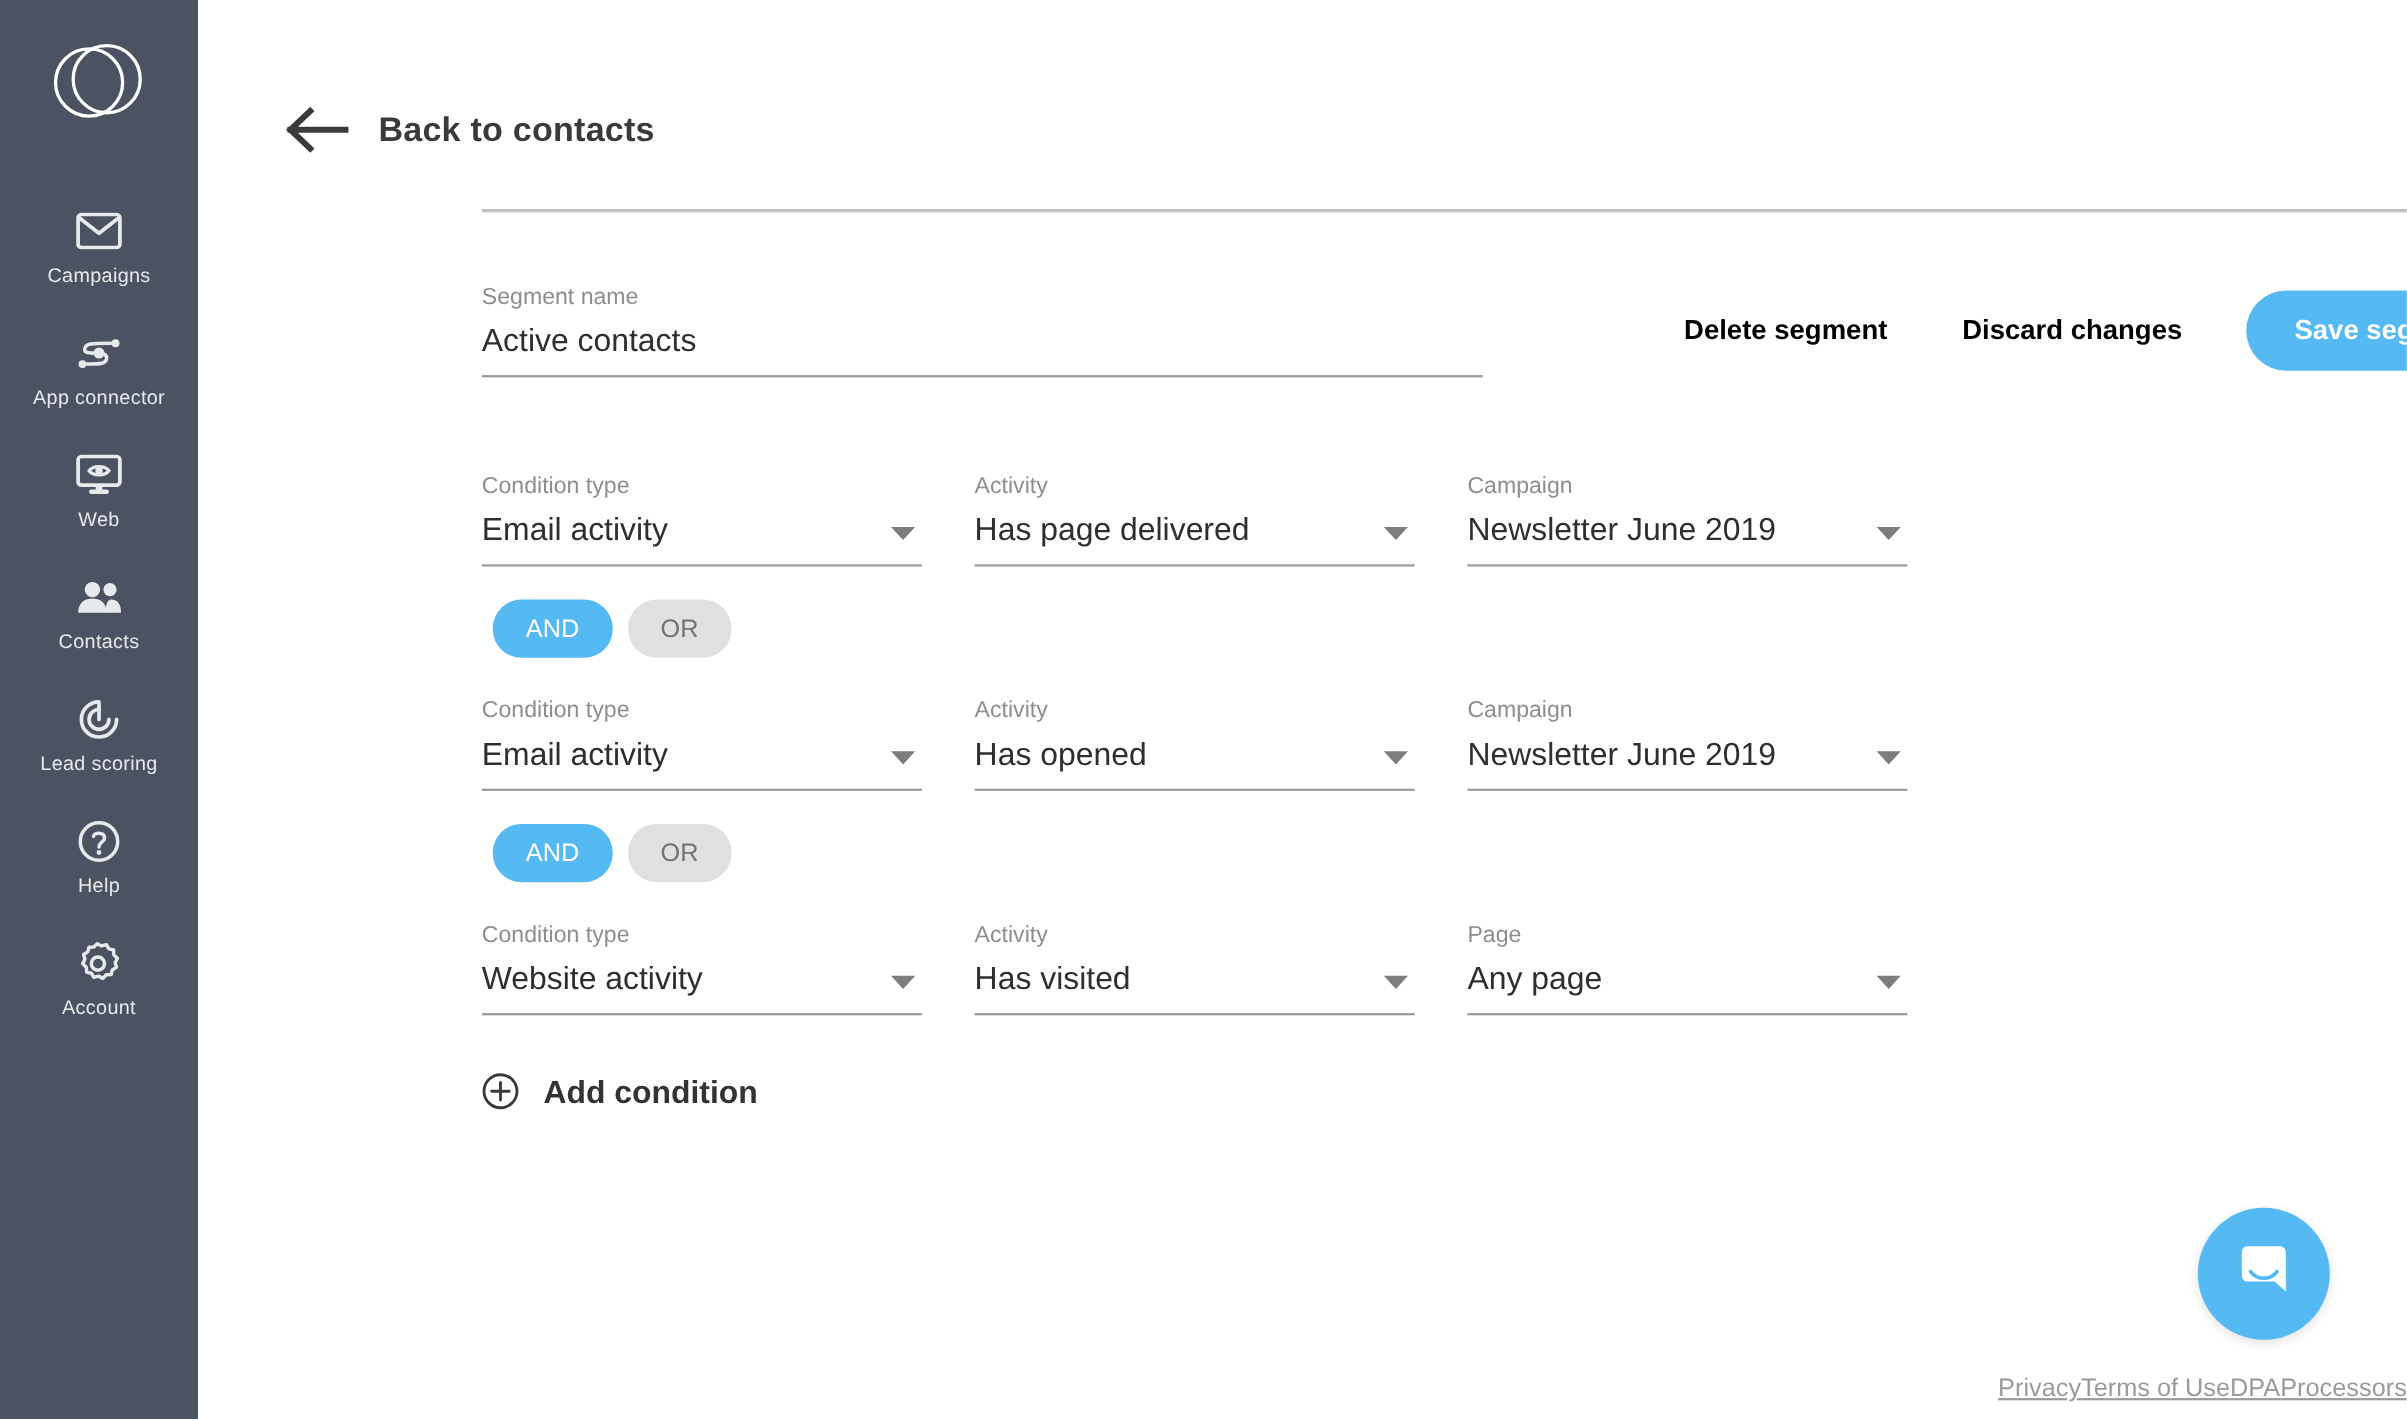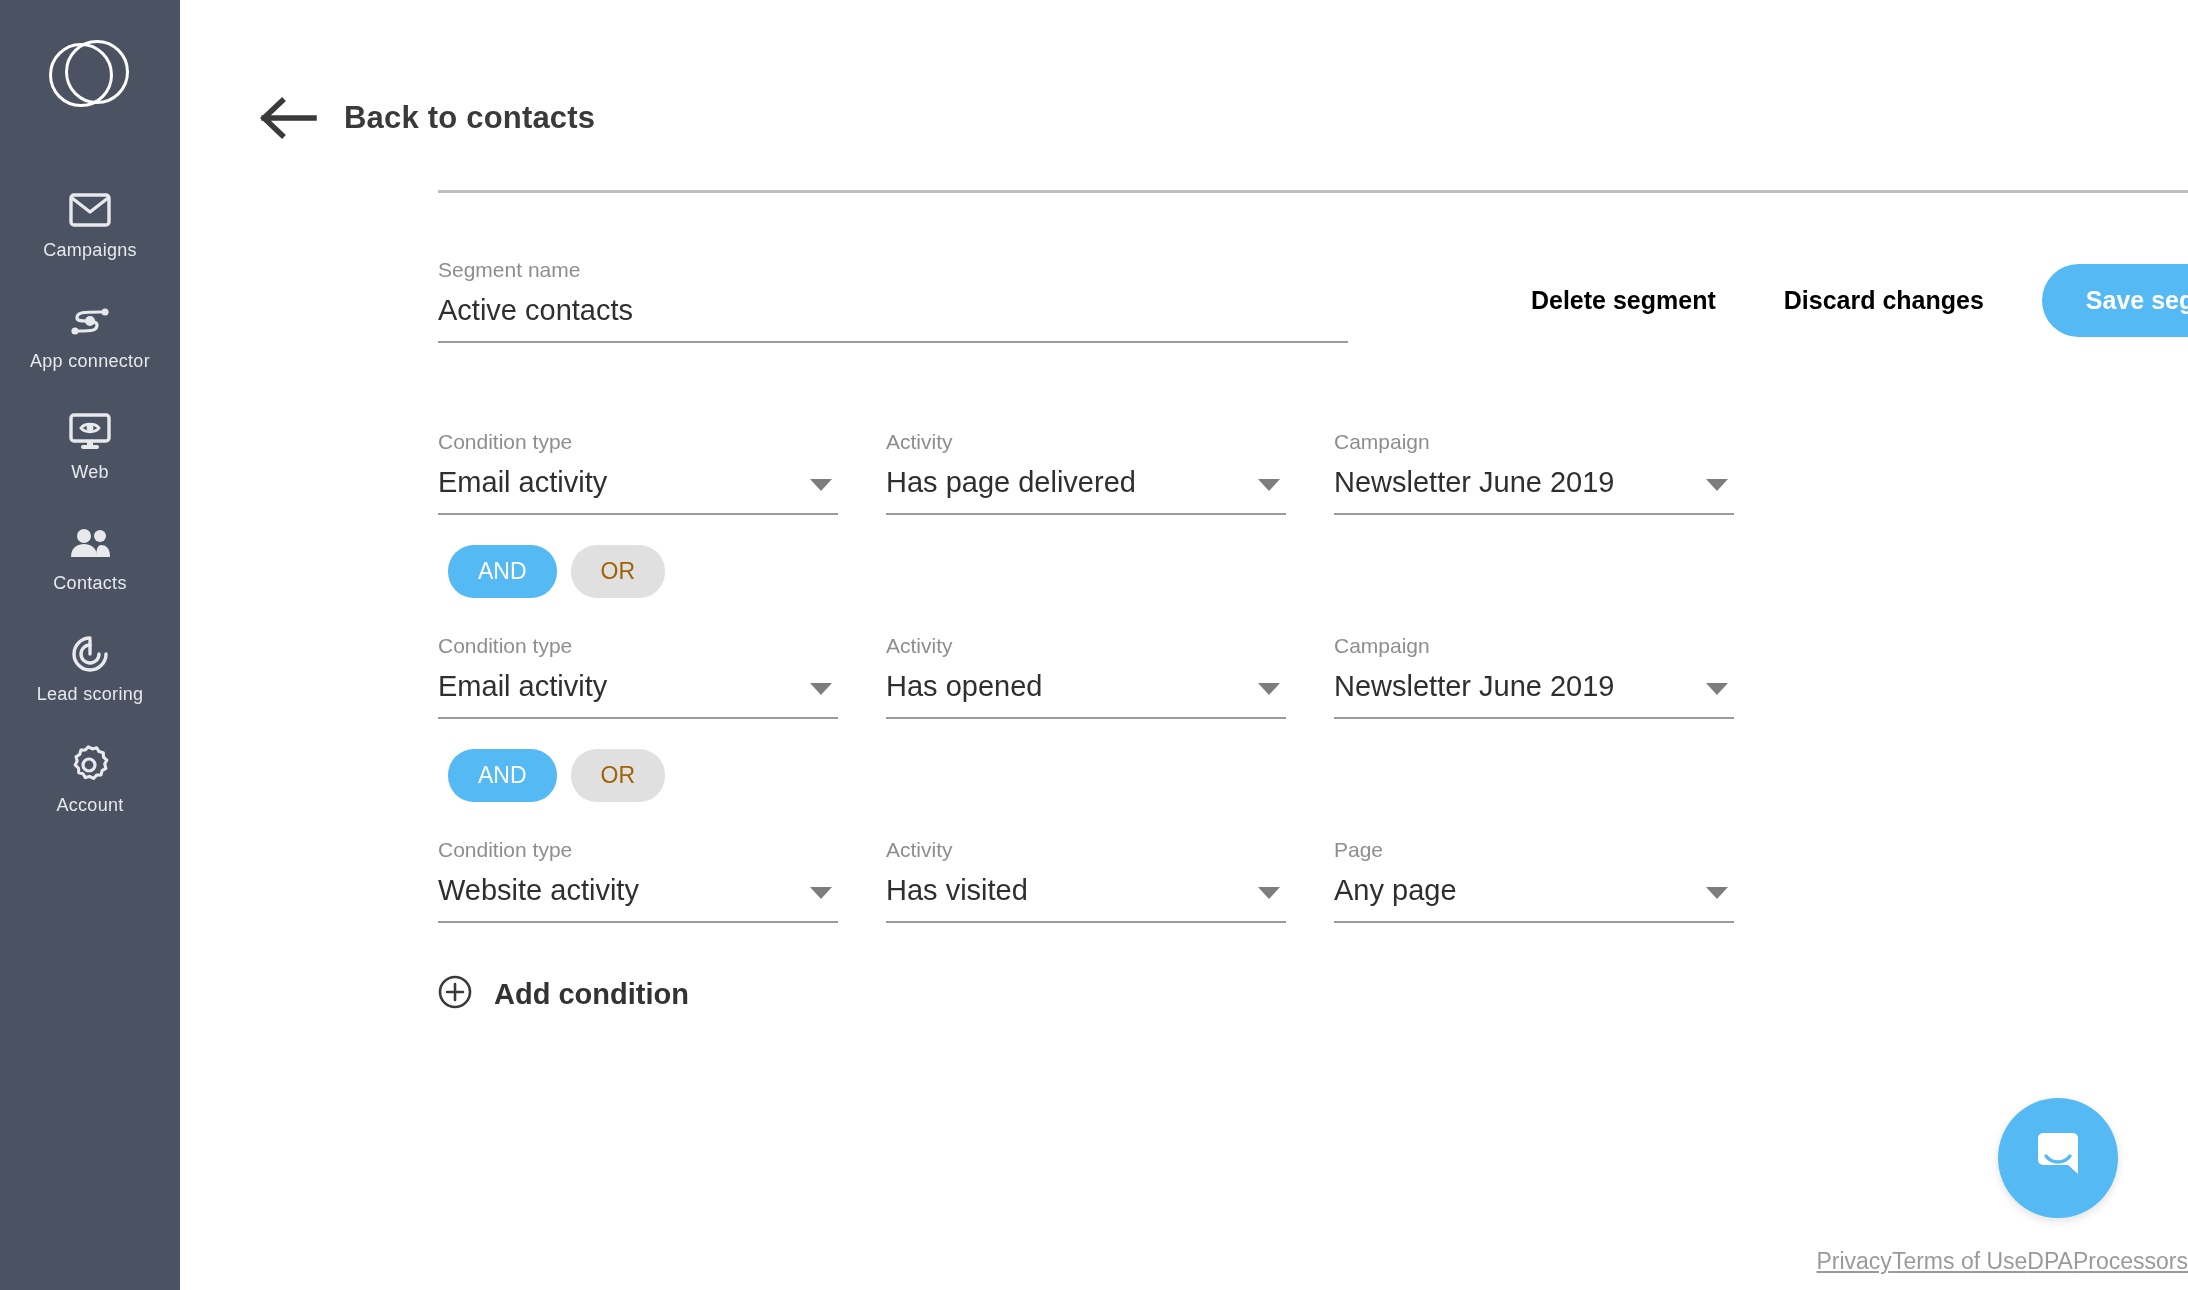--- a/index.html
+++ b/index.html
@@ -118,21 +118,21 @@
 
   .logic {
     display: flex; gap: 14px; margin: 30px 0 36px 10px;
   }
   .pill {
     border: none; cursor: pointer; border-radius: 26px;
     font-size: 23px; padding: 13px 30px;
     font-family: "Liberation Sans", sans-serif;
   }
   .pill.on { background: #55b9f3; color: #ffffff; }
-  .pill.off { background: #e0e0e0; color: #a16207; }
+  .pill.off { background: #e0e0e0; color: #737373; }
 
   .addrow {
     display: flex; align-items: center; gap: 22px; margin-top: 12px;
     cursor: pointer; width: 300px;
   }
   .add-label { font-size: 29px; font-weight: bold; color: #333333; }
 
   
   .footer {
     position: absolute; left: 0; right: 0; top: 1248px;
@@ -215,20 +215,30 @@
       <span class="nav-icon">
         <svg width="44" height="44" viewBox="0 0 44 44">
           <path d="M22 6 A16 16 0 1 0 38 22" fill="none" stroke="#e7e9ec" stroke-width="3.4" stroke-linecap="round"></path>
           <path d="M22 13 A9 9 0 1 0 31 22" fill="none" stroke="#e7e9ec" stroke-width="3.4" stroke-linecap="round"></path>
           <path d="M22 22 L22 8" fill="none" stroke="#e7e9ec" stroke-width="3.4" stroke-linecap="round"></path>
         </svg>
       </span>
       <span class="nav-label">Lead scoring</span>
     </div>
 
+    <div class="nav-item">
+      <span class="nav-icon">
+        <svg width="42" height="42" viewBox="0 0 42 42">
+          <circle cx="21" cy="21" r="17" fill="none" stroke="#e7e9ec" stroke-width="3.2"></circle>
+          <path d="M16 16.5 C16 12.5 26 12 26 17.5 C26 21.5 21 21.5 21 26" fill="none" stroke="#e7e9ec" stroke-width="3.2" stroke-linecap="round"></path>
+          <circle cx="21" cy="31" r="2.2" fill="#e7e9ec"></circle>
+        </svg>
+      </span>
+      <span class="nav-label">Help</span>
+    </div>
 
     <div class="nav-item">
       <span class="nav-icon">
         <svg width="44" height="44" viewBox="0 0 44 44">
           <path d="M22 3 l4.2 2.1 4.4-1.2 2.4 3.9 4.4 1.1 .2 4.6 3.4 3.1-2.1 4.1 1.2 4.4-3.9 2.4-1.1 4.4-4.6 .2-3.1 3.4-4.1-2.1-4.4 1.2-2.4-3.9-4.4-1.1-.2-4.6L8.4 21.6l2.1-4.1-1.2-4.4 3.9-2.4 1.1-4.4 4.6-.2z" transform="translate(-1,1) scale(0.97)" fill="none" stroke="#e7e9ec" stroke-width="3.2" stroke-linejoin="round"></path>
           <circle cx="21" cy="22" r="6" fill="none" stroke="#e7e9ec" stroke-width="3.2"></circle>
         </svg>
       </span>
       <span class="nav-label">Account</span>
     </div>

